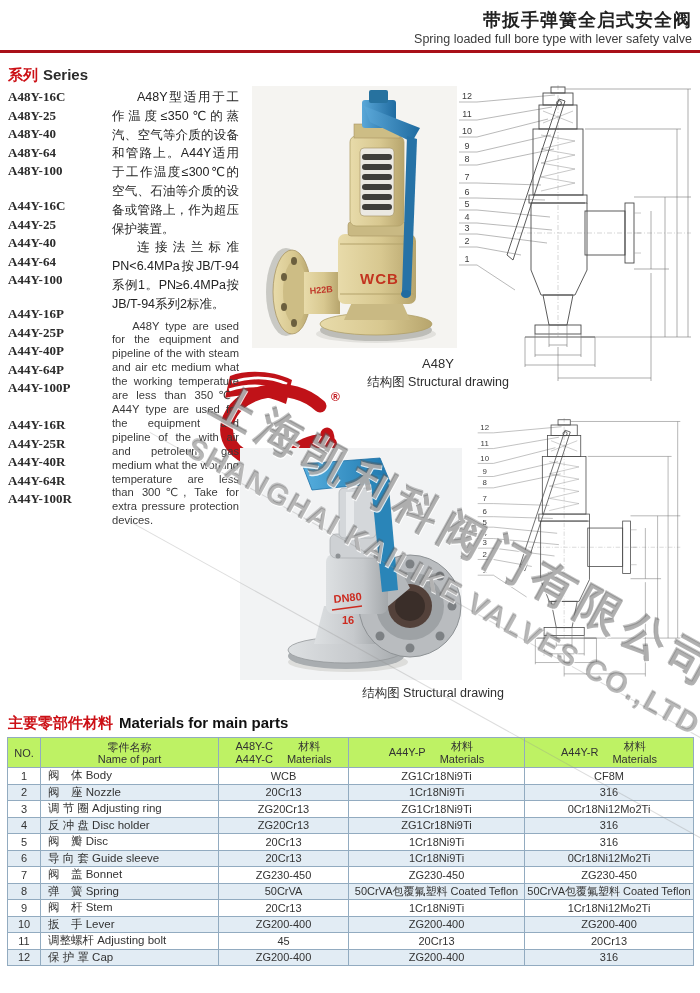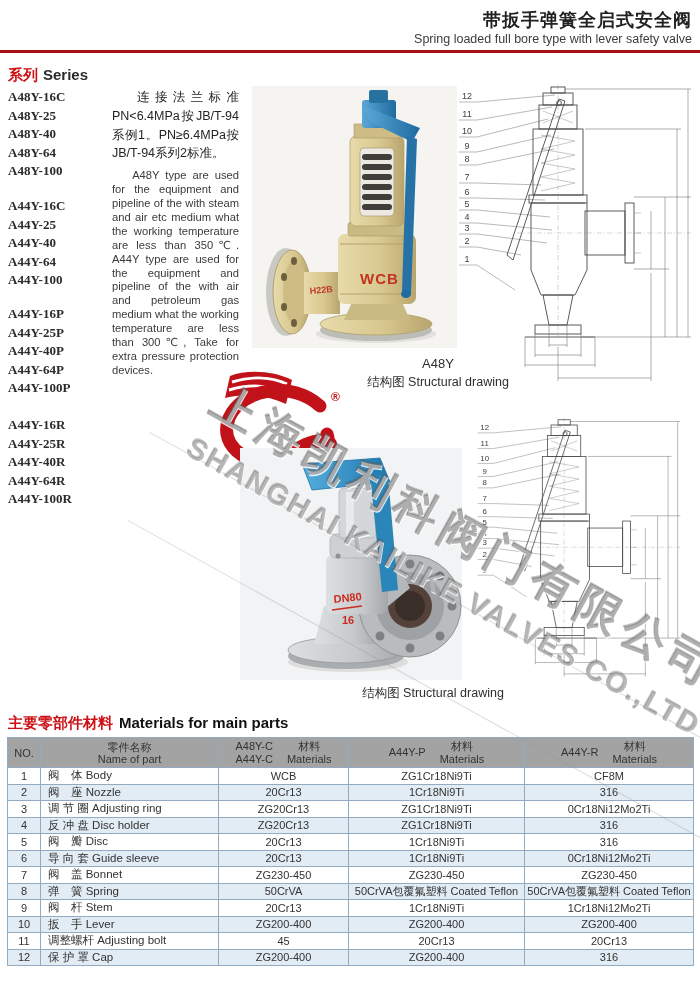--- a/index.html
+++ b/index.html
@@ -53,21 +53,21 @@
   svg g.pnums line{stroke:#8a8a8a;stroke-width:0.6;}
   svg g.pnums text{font-size:9px;fill:#3d3d3d;text-anchor:middle;}
 
   
   .mt-title{position:absolute;left:8px;top:714px;font-size:15px;font-weight:bold;color:#111;}
   .mt-title .zh{color:#cc1016;margin-right:6px;}
   table.mt{position:absolute;left:7px;top:737px;width:686px;border-collapse:collapse;table-layout:fixed;z-index:3;background:#fff;}
   table.mt td{border:1px solid #92abc0;font-size:11px;color:#333;text-align:center;
       padding:0 2px;overflow:hidden;white-space:nowrap;}
   table.mt tr{height:16.5px;}
-  table.mt tr.head{height:30px;background:#a3a3a3;}
+  table.mt tr.head{height:30px;background:#bef264;}
   table.mt tr.alt{background:#e2ecf4;}
   table.mt tr.seal{height:28px;}
   table.mt td.c-name{text-align:left;padding-left:7px;font-size:11.5px;}
   .h2l div{line-height:12px;font-size:11px;}
   .hsplit{display:flex;align-items:center;justify-content:center;gap:14px;}
   .hsplit .mods div{line-height:13px;font-size:11px;text-align:center;}
   td .two div{line-height:13px;white-space:nowrap;}
 </style>
 </head>
 <body>
@@ -102,20 +102,21 @@
   </div>
 <div id="sg4" class="series-group">
     <div>A44Y-16R</div>
     <div>A44Y-25R</div>
     <div>A44Y-40R</div>
     <div>A44Y-64R</div>
     <div>A44Y-100R</div>
   </div>
 
 <div class="desc">
+  <p class="zh">A48Y型适用于工作温度≤350℃的蒸汽、空气等介质的设备和管路上。A44Y适用于工作温度≤300℃的空气、石油等介质的设备或管路上，作为超压保护装置。</p>
   <p class="zh">连接法兰标准PN&lt;6.4MPa按JB/T-94系例1。PN≥6.4MPa按JB/T-94系列2标准。</p>
   <p class="en">A48Y type are used for the equipment and pipeline of the with steam and air etc medium what the working temperature are less than 350℃. A44Y type are used for the equipment and pipeline of the with air and petroleum gas medium what the working temperature are less than 300℃, Take for extra pressure protection devices.</p>
 </div>
 
 <svg class="logo" width="145" height="122" viewBox="0 0 145 122">
   <path d="M28,14 C46,7 72,9 90,18 L84,42 C64,33 44,31 23,36 Z" fill="#c01218"></path>
   <path d="M30,20 C50,14 70,15 85,22" stroke="#fff" stroke-width="3" fill="none"></path>
   <path d="M27,28 C47,22 67,23 82,30" stroke="#fff" stroke-width="3" fill="none"></path>
   <path d="M118,44 C90,18 40,26 27,56 C15,86 50,108 92,102 C116,98 130,86 125,72" stroke="#c01218" stroke-width="13" fill="none" stroke-linecap="round"></path>
   <ellipse cx="110" cy="88" rx="26" ry="14" fill="#c01218" transform="rotate(-18 110 88)"></ellipse>

